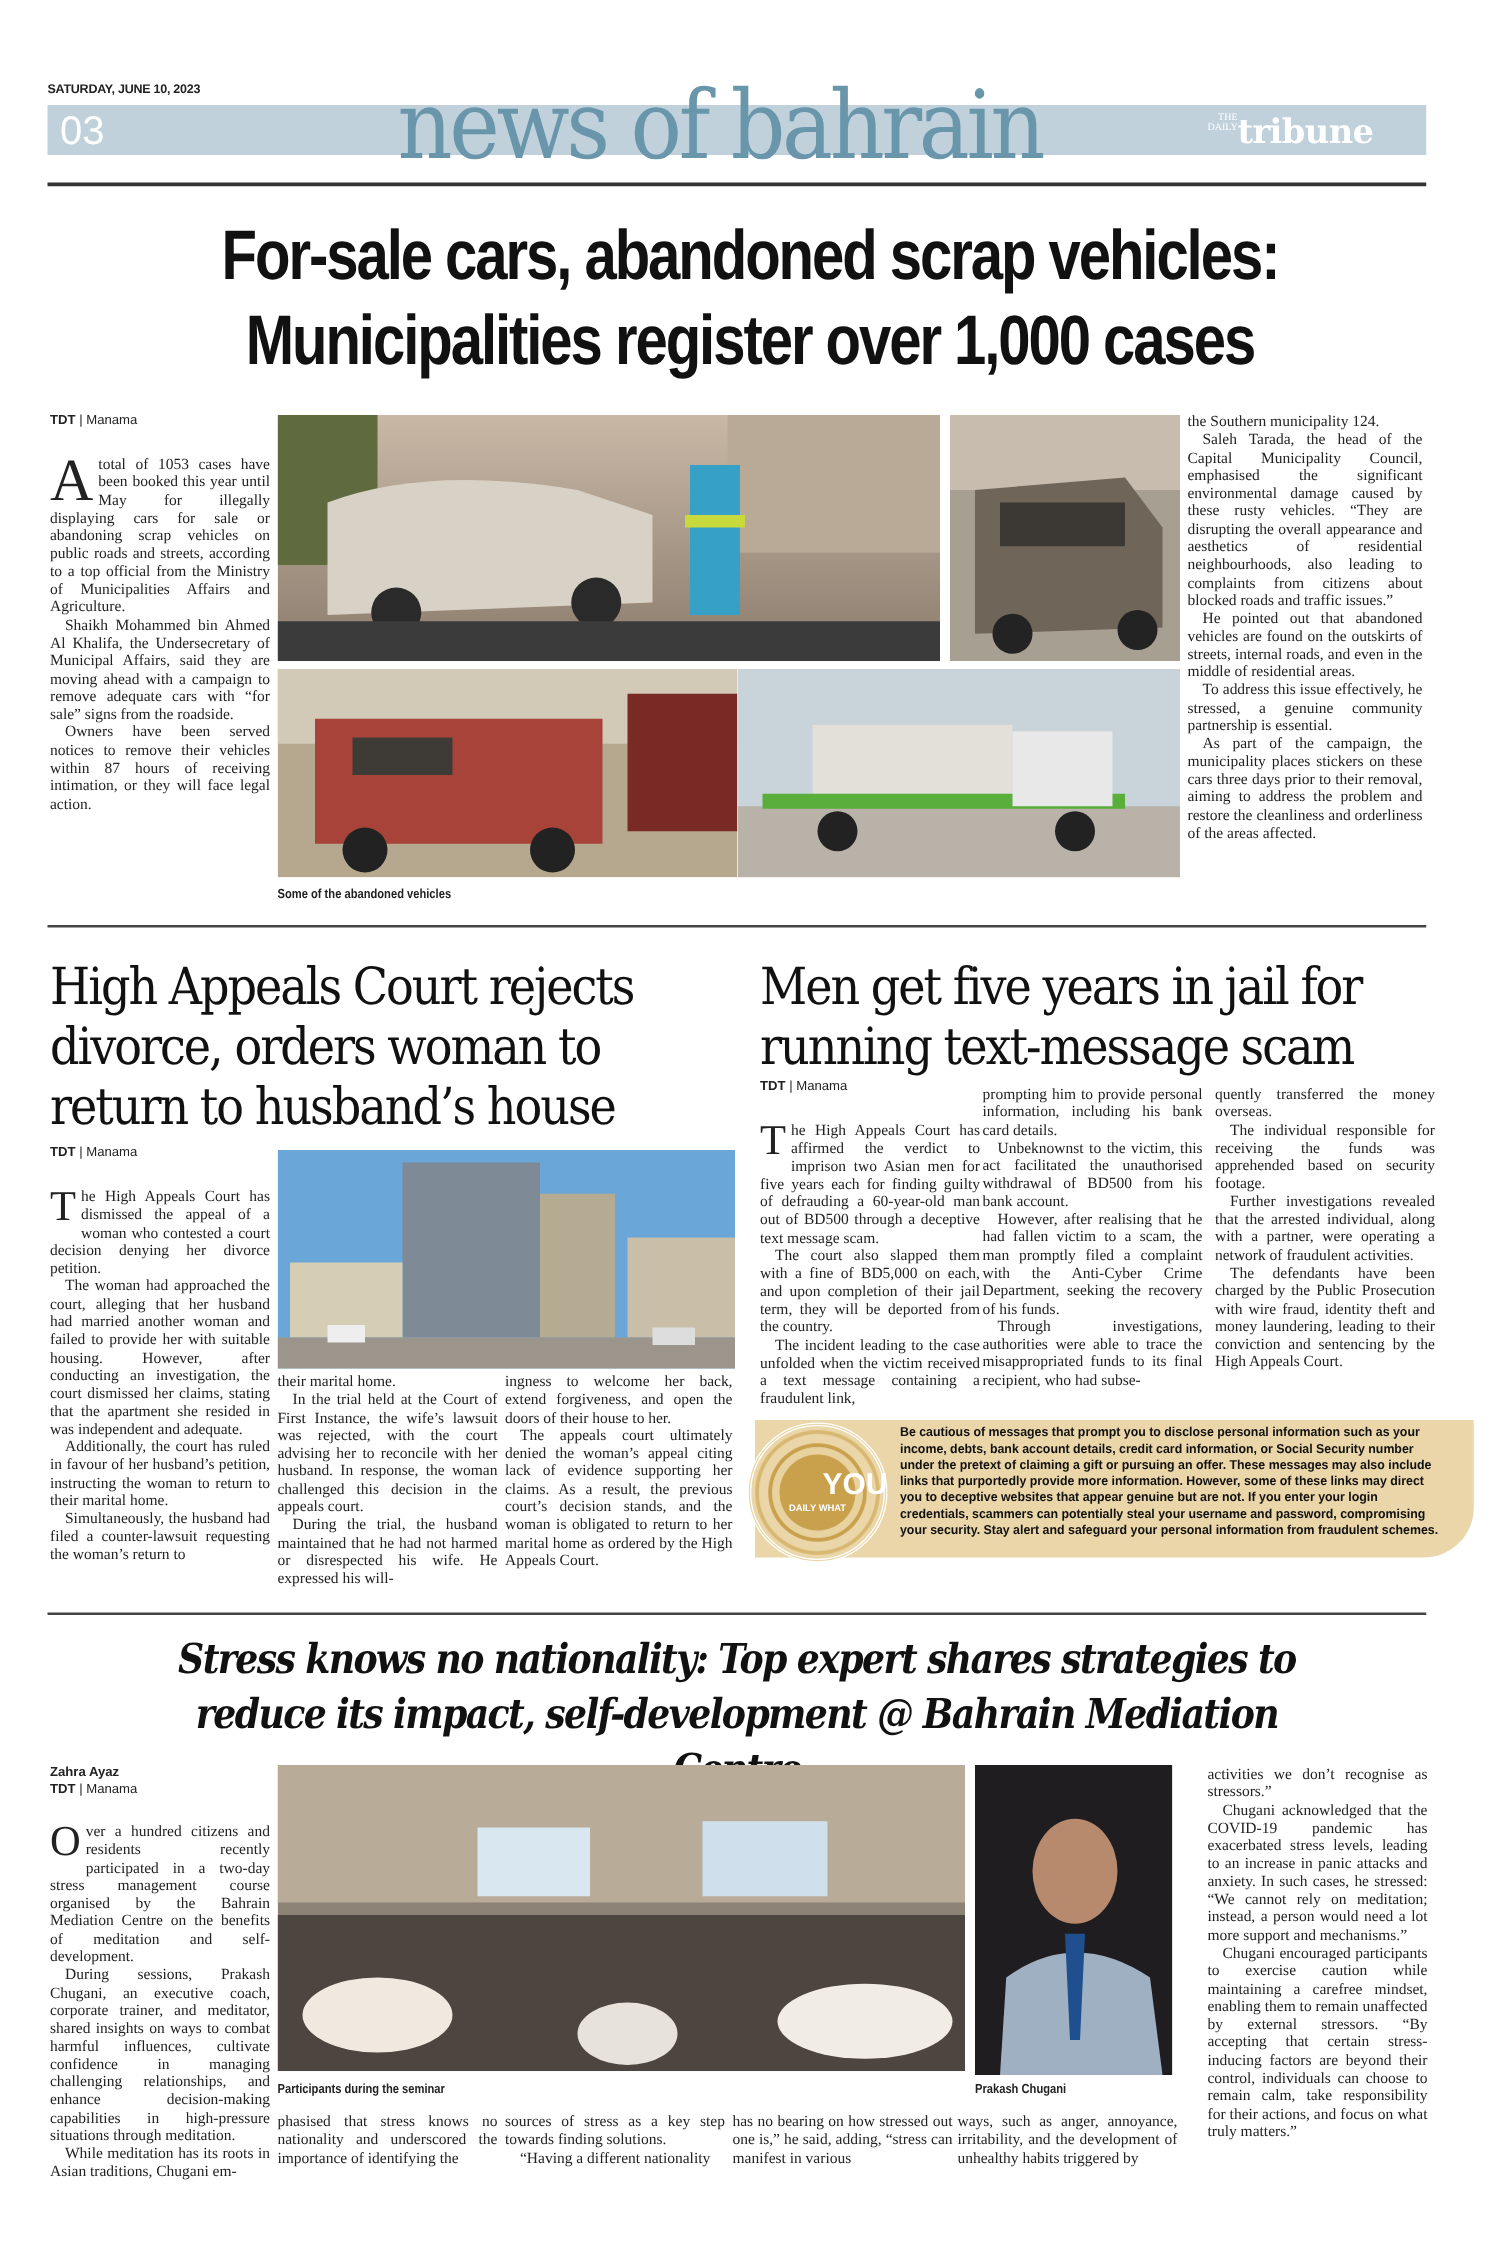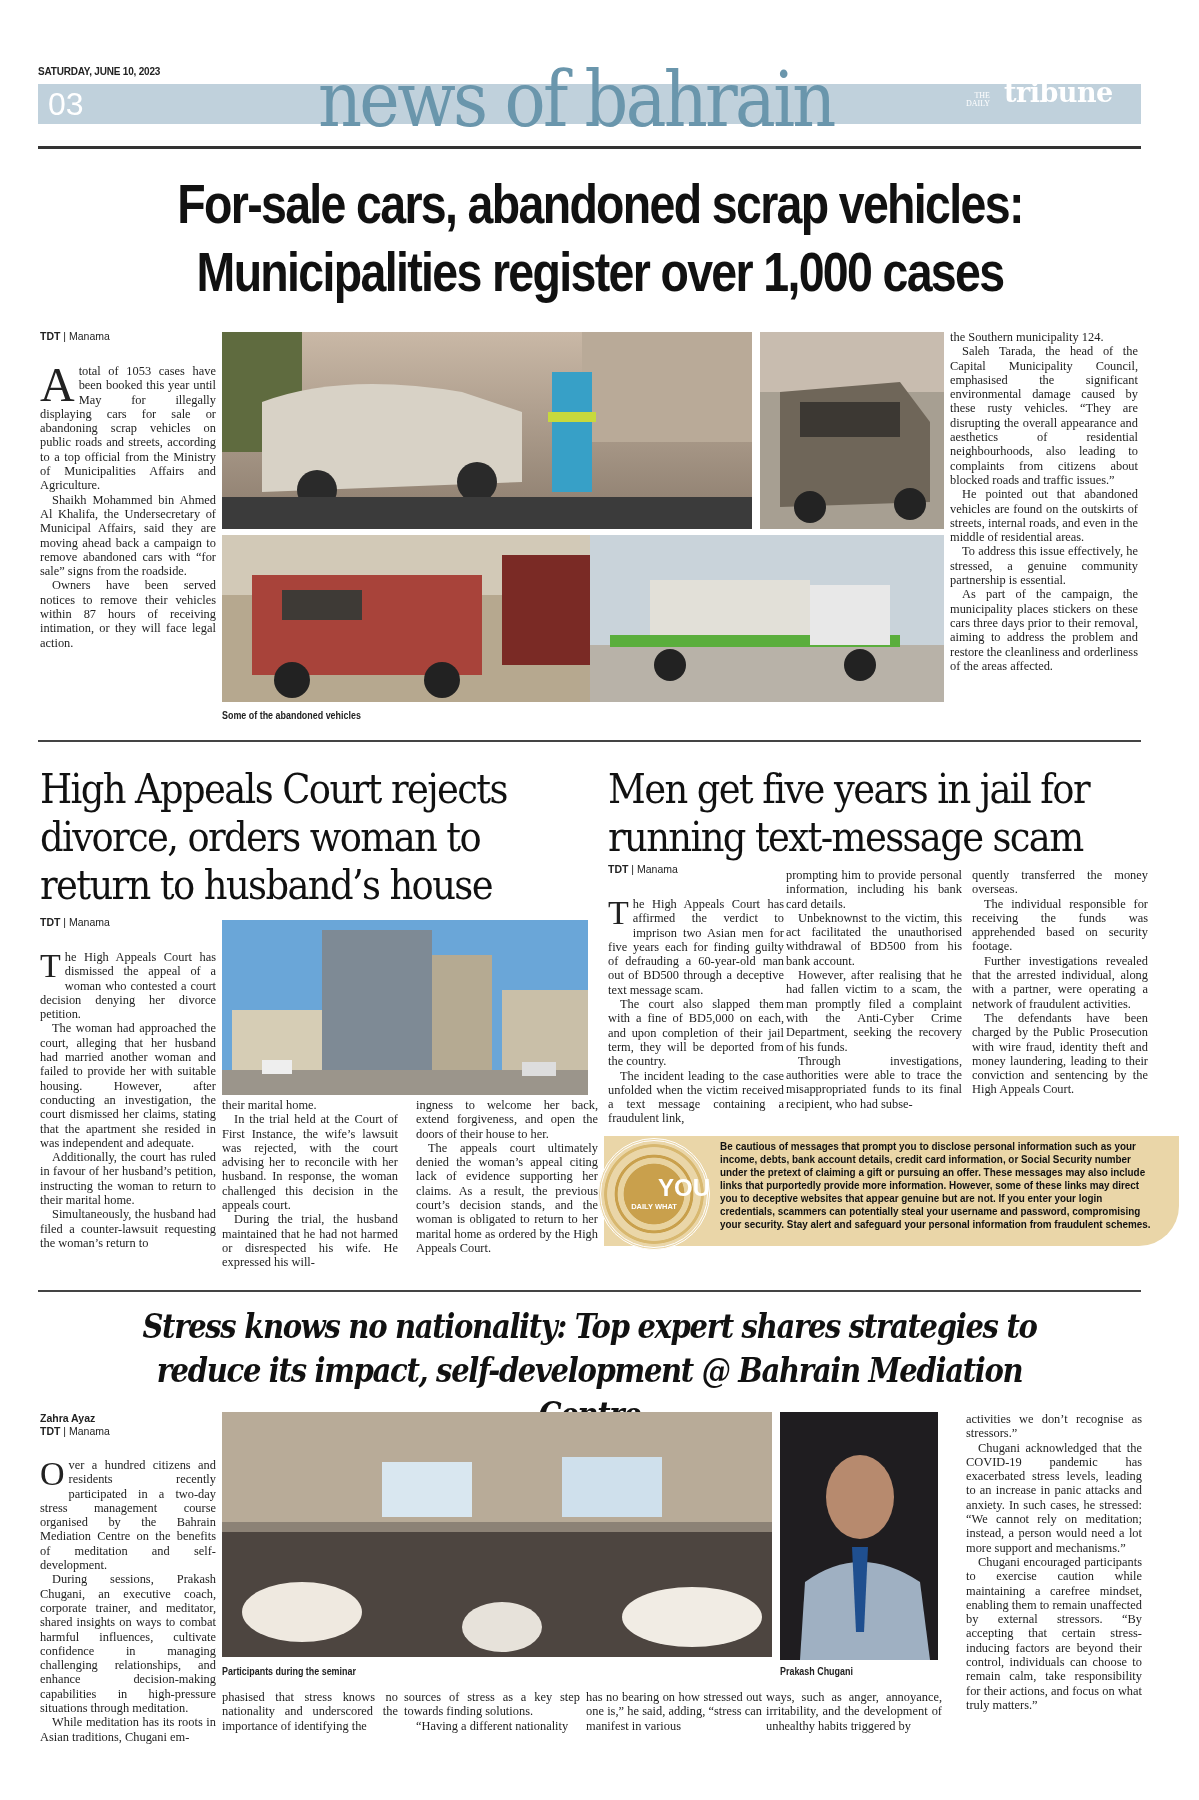--- a/index.html
+++ b/index.html
@@ -2,21 +2,21 @@
 <html><head>
 <meta charset="utf-8">
 <style>
 *{box-sizing:border-box;margin:0;padding:0}
 body{width:1199px;height:1800px;background:#fff;position:relative;overflow:hidden;font-family:"Liberation Serif","DejaVu Serif",serif;color:#222}
 .abs{position:absolute}
 .dateline{left:38px;top:66px;font-family:"Liberation Sans",sans-serif;font-weight:bold;font-size:10px;letter-spacing:-0.2px;color:#222}
 .band{left:38px;top:84px;width:1103px;height:40px;background:#c0d1dc}
 .pagenum{left:48px;top:86px;font-family:"Liberation Sans",sans-serif;font-weight:300;font-size:32px;color:#fff;line-height:36px}
 .section-title{left:318px;top:60px;font-family:"DejaVu Serif",serif;font-size:76px;font-weight:normal;color:#6a96ac;letter-spacing:-3px;line-height:80px;background:transparent;transform:scaleX(0.9);transform-origin:left}
-.tribune{left:966px;top:77px;display:flex;align-items:flex-end;gap:14px;color:#fff}
+.tribune{left:966px;top:90px;display:flex;align-items:flex-start;gap:0;color:#fff}
 .tribune .the{font-family:"Liberation Serif",serif;font-size:8px;line-height:8px;width:24px;text-align:right}
 .tribune .name{font-family:"DejaVu Serif",serif;font-weight:bold;font-size:27px;letter-spacing:-0.5px}
 .rule{background:#333;height:3px}
 .rule-thin{background:#444;height:2px}
 .h1{left:40px;width:1120px;top:170px;text-align:center;font-family:"Liberation Sans",sans-serif;font-weight:bold;font-size:56px;line-height:68px;letter-spacing:-2px;transform:scaleX(0.83);transform-origin:center;color:#111}
 .byline{font-family:"Liberation Sans",sans-serif;font-size:10.5px;color:#222}
 .byline b{font-weight:bold}
 .col{font-family:"Liberation Serif",serif;font-size:12.4px;line-height:14.3px;text-align:justify;color:#222;hyphens:auto}
 .col p{text-indent:12px}
 .col p.first{text-indent:0}
@@ -45,21 +45,21 @@
 </div>
 <div class="abs rule" style="left:38px;top:146px;width:1103px"></div>
 
 <div class="abs h1">
   <div>For-sale cars, abandoned scrap vehicles:</div>
   <div>Municipalities register over 1,000 cases</div>
 </div>
 <div class="abs byline" style="left:40px;top:330px"><b>TDT</b> <span>| Manama</span></div>
 <div class="abs col" style="left:40px;top:364px;width:176px">
   <p class="first"><span class="dropcap">A</span><span>total of 1053 cases have been booked this year until May for illegally displaying cars for sale or abandoning scrap vehicles on public roads and streets, according to a top official from the Ministry of Municipalities Affairs and Agriculture.</span></p>
-  <p>Shaikh Mohammed bin Ahmed Al Khalifa, the Undersecretary of Municipal Affairs, said they are moving ahead back a campaign to remove abandoned cars with “for sale” signs from the roadside.</p>
+  <p>Shaikh Mohammed bin Ahmed Al Khalifa, the Undersecretary of Municipal Affairs, said they are moving ahead with a campaign to remove adequate cars with “for sale” signs from the roadside.</p>
   <p>Owners have been served notices to remove their vehicles within 87 hours of receiving intimation, or they will face legal action.</p>
 </div>
 
 <div class="abs photo" style="left:222px;top:332px;width:530px;height:197px">
   <svg width="530" height="197" viewBox="0 0 530 197">
       <defs>
         <linearGradient id="g1" x1="0" y1="0" x2="0" y2="1">
           <stop offset="0" stop-color="#c9b8a6"></stop>
           <stop offset="1" stop-color="#8a7b6c"></stop>
         </linearGradient>
@@ -141,21 +141,21 @@
       <rect x="0" y="150" width="366" height="25" fill="#9b958b"></rect>
       <rect x="40" y="140" width="30" height="14" fill="#eee"></rect>
       <rect x="300" y="142" width="34" height="14" fill="#ddd"></rect>
     </svg>
 </div>
 <div class="abs col" style="left:222px;top:1098px;width:176px">
   <p class="first">their marital home.</p>
   <p>In the trial held at the Court of First Instance, the wife’s lawsuit was rejected, with the court advising her to reconcile with her husband. In response, the woman challenged this decision in the appeals court.</p>
   <p>During the trial, the husband maintained that he had not harmed or disrespected his wife. He expressed his will-</p>
 </div>
-<div class="abs col" style="left:416px;top:1098px;width:182px">
+<div class="abs col" style="left:404px;top:1098px;width:182px">
   <p class="first">ingness to welcome her back, extend forgiveness, and open the doors of their house to her.</p>
   <p>The appeals court ultimately denied the woman’s appeal citing lack of evidence supporting her claims. As a result, the previous court’s decision stands, and the woman is obligated to return to her marital home as ordered by the High Appeals Court.</p>
 </div>
 
 <div class="abs h2" style="left:608px;top:765px;width:560px">
   <div>Men get five years in jail for</div>
   <div>running text-message scam</div>
 </div>
 <div class="abs byline" style="left:608px;top:863px"><b>TDT</b> <span>| Manama</span></div>
 <div class="abs col" style="left:608px;top:897px;width:176px">

